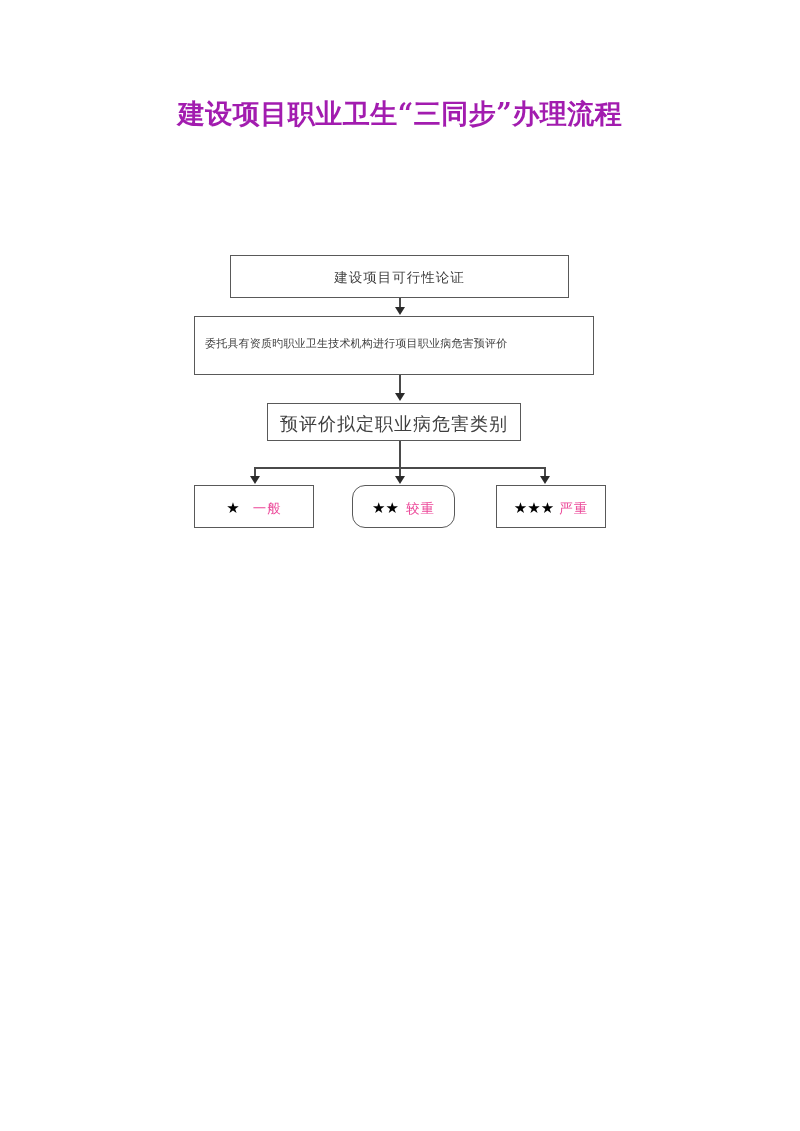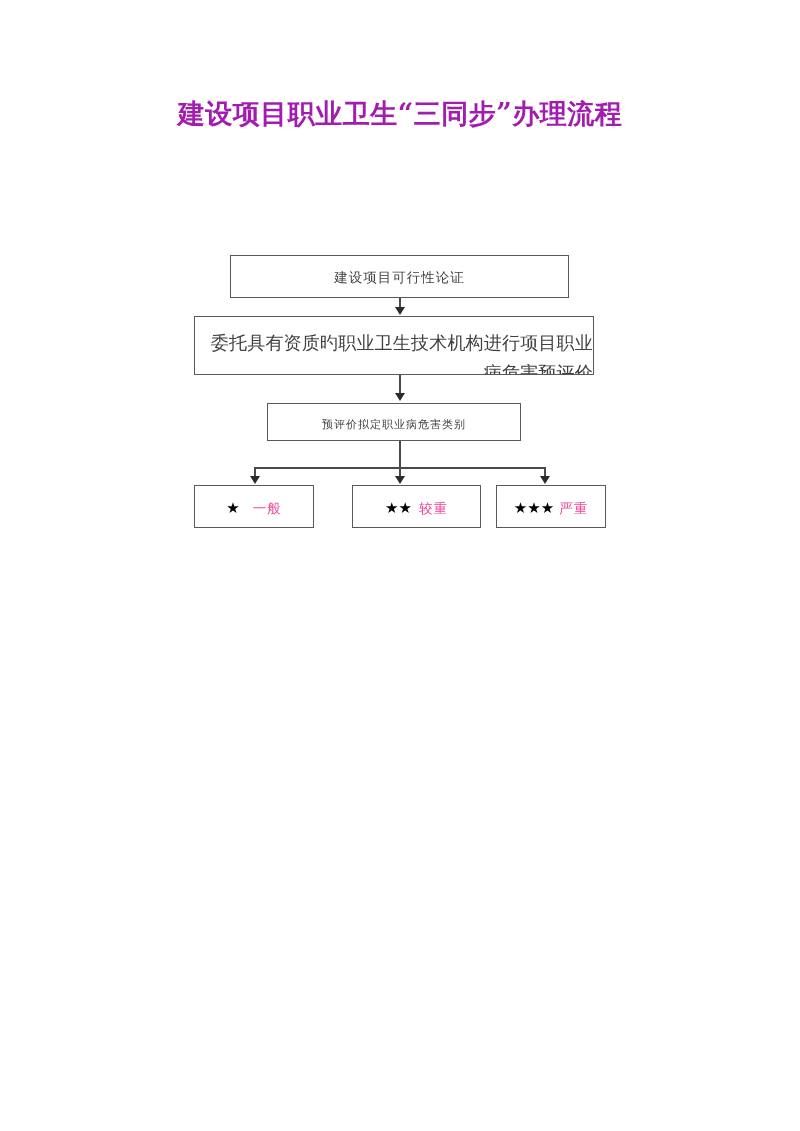--- a/index.html
+++ b/index.html
@@ -73,37 +73,36 @@
   
   #node-commission {
     left: 178px;
     top: 316px;
     width: 400px;
     height: 59px;
     text-align: left;
   }
   #node-commission .node-text {
     padding: 11px 0 0 10px;
-    font-size: 18px;
+    font-size: 11px;
     line-height: 30px;
     letter-spacing: 0.2px;
     word-break: break-all;
-    text-align: right;
   }
   
   #node-category {
     left: 251px;
     top: 403px;
     width: 254px;
     height: 38px;
     text-align: center;
   }
   #node-category .node-text {
     padding-top: 9px;
-    font-size: 11px;
+    font-size: 18px;
     letter-spacing: 1px;
   }
   
   .level-node {
     height: 43px;
     text-align: center;
   }
   .level-node .level-inner {
     display: block;
     padding-top: 11px;
@@ -122,21 +121,22 @@
   }
   #node-level-general {
     left: 178px;
     top: 485px;
     width: 120px;
   }
   #node-level-general .gap { display:inline-block; width: 13px; }
   #node-level-moderate {
     left: 336px;
     top: 485px;
-    width: 129px;
+    width: 103px;
+    border-radius: 13px;
   }
   #node-level-moderate .gap { display:inline-block; width: 7px; }
   #node-level-severe {
     left: 480px;
     top: 485px;
     width: 110px;
   }
   #node-level-severe .gap { display:inline-block; width: 5px; }
 
   

